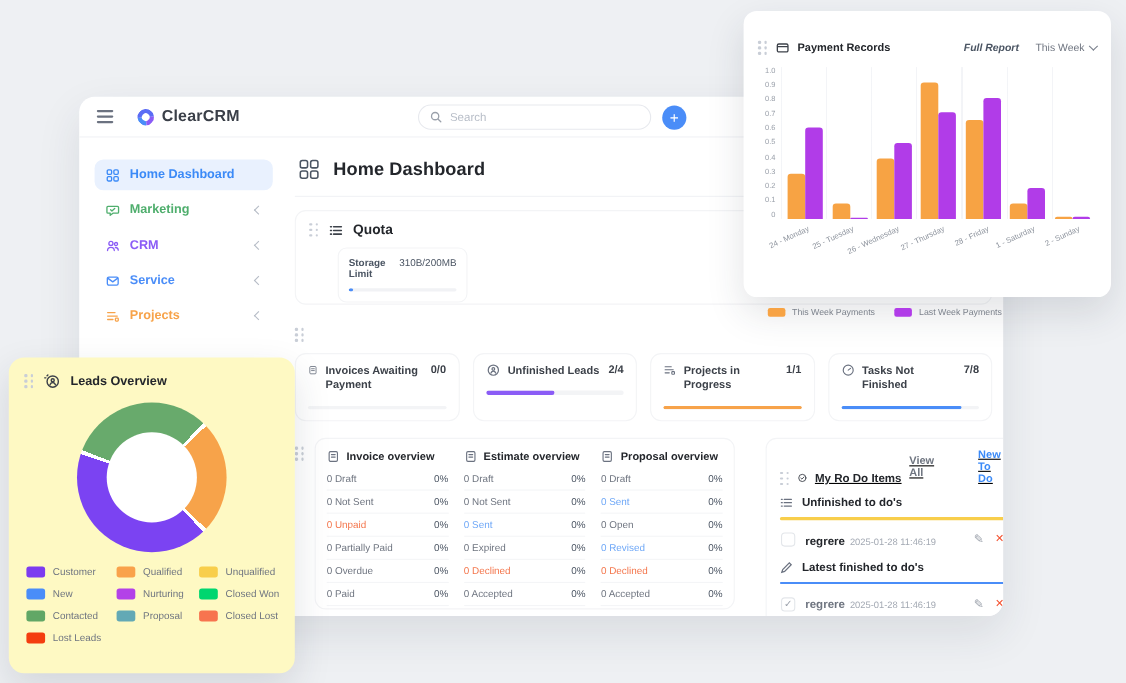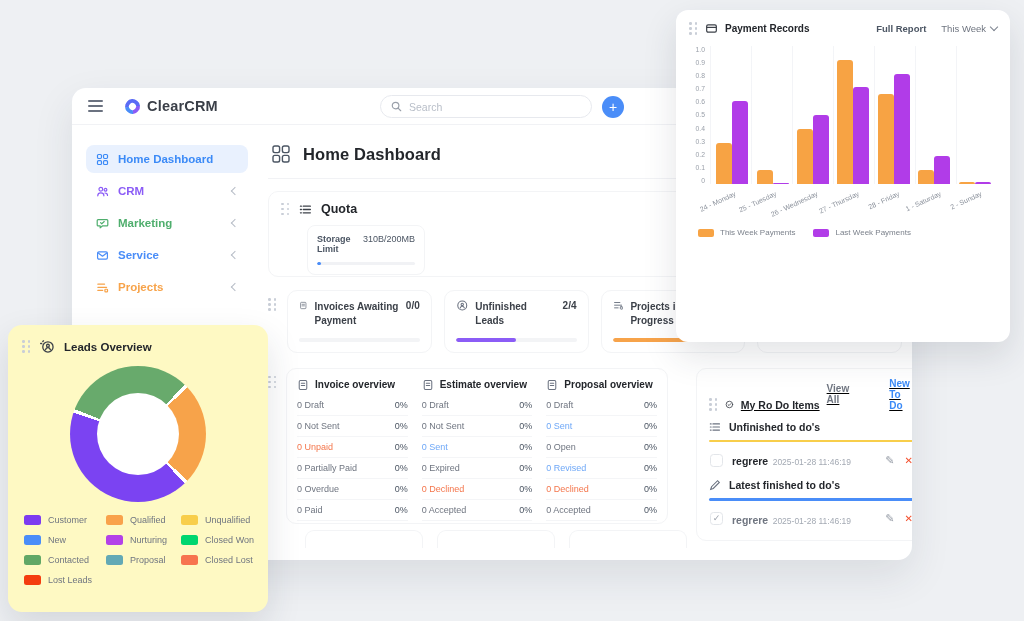--- a/index.html
+++ b/index.html
@@ -51,21 +51,21 @@
   .sec-title { font-size:12.5px; font-weight:700; color:#23262b; }
 
   .quota-section { margin-top:12px; border:1px solid #f3f4f6; border-radius:10px; padding:10px 12px; height:86px; }
   .storage-card { width:118px; margin:9px 0 0 26px; border:1px solid #f3f4f6; border-radius:8px; padding:8px 9px 9px; }
   .storage-row { display:flex; justify-content:space-between; gap:8px; font-size:9px; }
   .storage-label { color:#4b5563; font-weight:700; }
   .storage-value { color:#4b5563; }
   .storage-track { margin-top:8px; height:3px; border-radius:3px; background:#f1f2f5; overflow:hidden; }
   .storage-fill { height:100%; border-radius:3px; }
 
-  .stats-row { margin-top:13px; display:flex; gap:10px; align-items:flex-start; }
+  .stats-row { margin-top:13px; display:flex; gap:10px; align-items:flex-start;flex-direction:column; }
   .stats-row .drag-dots { margin-top:8px; }
   .stats-grid { flex:1; display:grid; grid-template-columns:repeat(4,1fr); gap:12px; }
   .stat-card { border:1px solid #f3f4f6; border-radius:10px; padding:9px 11px 10px; background:#fff; }
   .stat-top { display:flex; gap:7px; align-items:flex-start; }
   .stat-label { font-size:10px; font-weight:700; color:#3c4149; line-height:1.35; }
   .stat-value { margin-left:auto; font-size:10px; font-weight:600; color:#3c4149; white-space:nowrap; }
   .stat-track { margin-top:11px; height:3.5px; border-radius:3px; background:#f3f4f6; overflow:hidden; }
   .stat-fill { height:100%; border-radius:3px; }
   .stat-icon { color:#6b7280; margin-top:-1px; }
 
@@ -94,37 +94,37 @@
   .todo-item { display:flex; align-items:center; gap:9px; margin:9px 1px 3px; }
   .checkbox { width:13px; height:13px; border:1.5px solid #e3e6ea; border-radius:3.5px; flex:0 0 auto; font-size:9px; color:#9aa0aa; text-align:center; line-height:11px; cursor:pointer; }
   .todo-name { font-size:10.5px; font-weight:700; color:#23262b; }
   .todo-name.done { color:#6f7580; }
   .todo-date { font-size:8.5px; color:#a3a9b3; margin-top:2px; }
   .todo-actions { margin-left:auto; display:flex; gap:10px; align-items:center; }
   .edit-ic { font-size:11px; color:#9aa0aa; cursor:pointer; }
   .del-ic { font-size:10px; color:#f4502e; font-weight:700; cursor:pointer; }
 
   
-  .payment-panel { position:absolute; left:676px; top:10px; width:334px; height:332px; background:#fff; border-radius:12px; box-shadow:0 14px 34px rgba(35,45,65,.13); padding:12px 13px; }
+  .payment-panel { position:absolute; left:676px; top:10px; width:334px; height:260px; background:#fff; border-radius:12px; box-shadow:0 14px 34px rgba(35,45,65,.13); padding:27px 13px; }
   .pp-head { display:flex; align-items:center; gap:7px; }
   .pp-title { font-size:10px; font-weight:700; color:#23262b; }
   .pp-right { margin-left:auto; display:flex; gap:15px; align-items:center; }
-  .full-report { font-size:9.5px; color:#4b5563; font-weight:600; cursor:pointer; }
+  .full-report { font-size:9.5px; color:#4b5563; font-weight:600; cursor:pointer;font-style:italic; }
   .period { font-size:9.5px; color:#6f7580; display:flex; align-items:center; gap:5px; cursor:pointer; }
   .chart-wrap { display:flex; margin-top:11px; }
   .y-axis { width:21px; height:138px; display:flex; flex-direction:column; justify-content:space-between; align-items:flex-end; font-size:6.8px; color:#9aa0aa; padding-right:5px; }
   .plot { flex:1; height:138px; display:flex; justify-content:space-between; align-items:flex-end; padding:0 2px;
           background:repeating-linear-gradient(to right, rgba(235,237,242,.6) 0 1px, transparent 1px 41px); }
   .bar-group { flex:1; display:flex; align-items:flex-end; justify-content:center; height:100%; }
   .bar { width:16px; border-radius:3px 3px 0 0; min-height:1.5px; }
   .x-labels { display:flex; margin-left:21px; height:42px; }
   .x-cell { flex:1; position:relative; }
   .x-cell span { position:absolute; right:42%; top:6px; transform:rotate(-25deg); transform-origin:right top; font-size:7px; color:#8d939d; white-space:nowrap; }
   .pp-legend { display:flex; gap:18px; margin-top:2px; padding-left:9px; }
-  .legend-item { display:flex; align-items:center; gap:6px; font-size:8px; color:#7c828c; }
+  .legend-item { display:flex; align-items:center; gap:6px; font-size:8px; color:#7c828c;margin-top:36px; }
   .legend-item .swatch { width:16px; height:8px; border-radius:2px; }
 
   
   .leads-panel { position:absolute; left:8px; top:325px; width:260px; height:287px; background:#fef9c3; border-radius:14px; box-shadow:0 14px 34px rgba(35,45,65,.13); padding:14px; }
   .lp-head { display:flex; align-items:center; gap:9px; }
   .lp-title { font-size:11.5px; font-weight:700; color:#23262b; }
   .lp-head svg { color:#3c4149; }
   .donut { width:136px; height:136px; border-radius:50%; margin:12px auto 13px; position:relative; }
   .donut::after { content:""; position:absolute; inset:19.5%; background:#fff; border-radius:50%; }
   .leads-legend { display:grid; grid-template-columns:auto auto auto; column-gap:14px; row-gap:10px; padding-left:2px; }
@@ -167,36 +167,36 @@
         <div class="nav">
           <div class="nav-item" style="background: rgb(233, 241, 254); color: rgb(59, 138, 247);">
             <svg class="ic" width="13" height="13" viewBox="0 0 14 14" fill="none" stroke="currentColor" stroke-width="1.3">
                 <rect x="1.6" y="1.6" width="4.3" height="4.3" rx="1.2"></rect>
                 <rect x="8.1" y="1.6" width="4.3" height="4.3" rx="1.2"></rect>
                 <rect x="1.6" y="8.1" width="4.3" height="4.3" rx="1.2"></rect>
                 <rect x="8.1" y="8.1" width="4.3" height="4.3" rx="1.2"></rect>
               </svg>
             <span class="lbl">Home Dashboard</span>
           </div>
+          <div class="nav-item" style="color: rgb(79, 174, 109);">
+            <svg class="ic" width="13" height="13" viewBox="0 0 14 14" fill="none" stroke="currentColor" stroke-width="1.3" stroke-linejoin="round">
+                <path d="M2.3 2.8h9.4c.55 0 1 .45 1 1v4.7c0 .55-.45 1-1 1H7.2l-2.7 2.1V9.5H2.3c-.55 0-1-.45-1-1V3.8c0-.55.45-1 1-1z"></path>
+                <path d="M4.9 6.1l1.3 1.2 2.7-2.4" stroke-linecap="round"></path>
+              </svg>
+            <span class="lbl">Marketing</span>
+            <span class="chev-left"></span>
+          </div>
           <div class="nav-item" style="color: rgb(139, 92, 246);">
             <svg class="ic" width="13" height="13" viewBox="0 0 14 14" fill="none" stroke="currentColor" stroke-width="1.3" stroke-linecap="round">
                 <circle cx="5.2" cy="4.6" r="2"></circle>
                 <path d="M1.9 11.6c0-1.9 1.6-3.1 3.3-3.1s3.3 1.2 3.3 3.1"></path>
                 <circle cx="10.2" cy="5.2" r="1.5"></circle>
                 <path d="M9.6 8.6c1.6.1 2.8 1.2 2.8 2.6"></path>
               </svg>
             <span class="lbl">CRM</span>
-            <span class="chev-left"></span>
-          </div>
-          <div class="nav-item" style="color: rgb(79, 174, 109);">
-            <svg class="ic" width="13" height="13" viewBox="0 0 14 14" fill="none" stroke="currentColor" stroke-width="1.3" stroke-linejoin="round">
-                <path d="M2.3 2.8h9.4c.55 0 1 .45 1 1v4.7c0 .55-.45 1-1 1H7.2l-2.7 2.1V9.5H2.3c-.55 0-1-.45-1-1V3.8c0-.55.45-1 1-1z"></path>
-                <path d="M4.9 6.1l1.3 1.2 2.7-2.4" stroke-linecap="round"></path>
-              </svg>
-            <span class="lbl">Marketing</span>
             <span class="chev-left"></span>
           </div>
           <div class="nav-item" style="color: rgb(74, 141, 248);">
             <svg class="ic" width="13" height="13" viewBox="0 0 14 14" fill="none" stroke="currentColor" stroke-width="1.3" stroke-linejoin="round">
                 <rect x="1.7" y="3.1" width="10.6" height="7.9" rx="1.5"></rect>
                 <path d="M2.4 4.4L7 7.8l4.6-3.4" stroke-linecap="round"></path>
               </svg>
             <span class="lbl">Service</span>
             <span class="chev-left"></span>
           </div>

